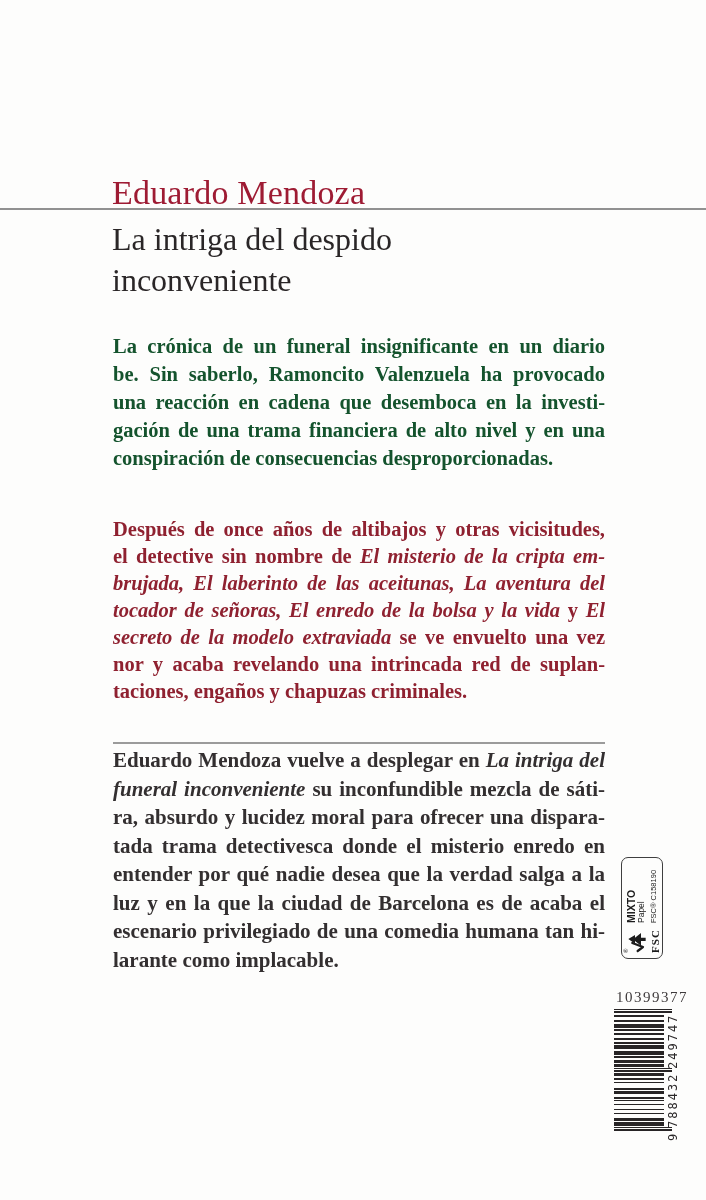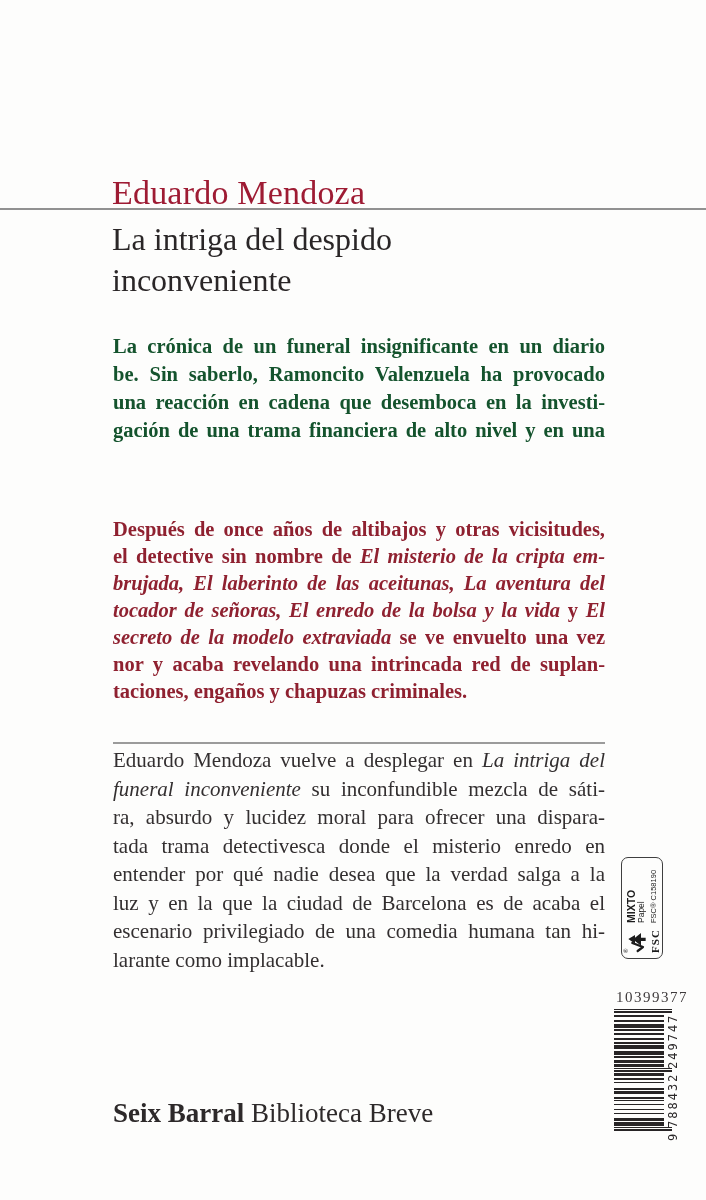--- a/index.html
+++ b/index.html
@@ -17,21 +17,21 @@
   }
   .book-title {
     position:absolute; left:112px; top:219px; font-size:32px; font-weight:400;
     color:#2a2627; line-height:41px; white-space:nowrap;
   }
 
   
   .para { position:absolute; left:113px; width:492px; }
   .p0 { top:332px; font-size:20.5px; font-weight:700; line-height:28px; color:#14532d; }
   .p1 { top:516px; font-size:20.5px; font-weight:700; line-height:27px; color:#8f2130; }
-  .p2 { top:746px; font-size:21px;   font-weight:400; line-height:28.5px; color:#332f30; }
+  .p2 { top:746px; font-size:21px;   font-weight:700; line-height:28.5px; color:#332f30; }
   .tline { text-align:justify; text-align-last:justify; }
   .tline-last { text-align-last:left; }
   .tline em { font-style:italic; }
 
   .mid-rule { position:absolute; left:113px; top:742px; width:492px; height:1.5px; background:#9b9b9b; }
 
   
   .fsc-wrap { position:absolute; left:617px; top:853px; width:49px; height:110px; }
   .fsc-inner {
     position:absolute; left:50%; top:50%; width:102px; height:42px;
@@ -85,20 +85,21 @@
   <div class="book-title">
     <div>La intriga del despido</div>
     <div>inconveniente</div>
   </div>
 
   <div class="para p0">
       <div class="tline"><span>La crónica de un funeral insignificante en un diario</span></div>
       <div class="tline"><span>be. Sin saberlo, Ramoncito Valenzuela ha provocado</span></div>
       <div class="tline"><span>una reacción en cadena que desemboca en la investi-</span></div>
       <div class="tline"><span>gación de una trama financiera de alto nivel y en una</span></div>
+      <div class="tline tline-last"><span>conspiración de consecuencias desproporcionadas.</span></div>
     </div>
 
   <div class="para p1">
       <div class="tline"><span>Después de once años de altibajos y otras vicisitudes,</span></div>
       <div class="tline"><span>el detective sin nombre de </span><em>El misterio de la cripta em-</em></div>
       <div class="tline"><em>brujada,</em><span> </span><em>El laberinto de las aceitunas,</em><span> </span><em>La aventura del</em></div>
       <div class="tline"><em>tocador de señoras,</em><span> </span><em>El enredo de la bolsa y la vida</em><span> y </span><em>El</em></div>
       <div class="tline"><em>secreto de la modelo extraviada</em><span> se ve envuelto una vez</span></div>
       <div class="tline"><span>nor y acaba revelando una intrincada red de suplan-</span></div>
       <div class="tline tline-last"><span>taciones, engaños y chapuzas criminales.</span></div>
@@ -185,17 +186,14 @@
           <div class="bc-bar" style="left: 114.295px; width: 1.53421px; height: 50px;"></div>
           <div class="bc-bar" style="left: 118.147px; width: 1.53421px; height: 58px;"></div>
           <div class="bc-bar" style="left: 120.716px; width: 1.53421px; height: 58px;"></div>
         </div>
       <span class="bc-digit" id="bc-d0">9</span>
       <span class="bc-group bc-g1" id="bc-g1">788432</span>
       <span class="bc-group bc-g2" id="bc-g2">249747</span>
     </div>
   </div>
 
-  <div class="footer">
-    <span class="pub">Seix Barral</span><span> </span><span class="col">Biblioteca Breve</span>
-  </div>
 
 </div>
 
 </body></html>

